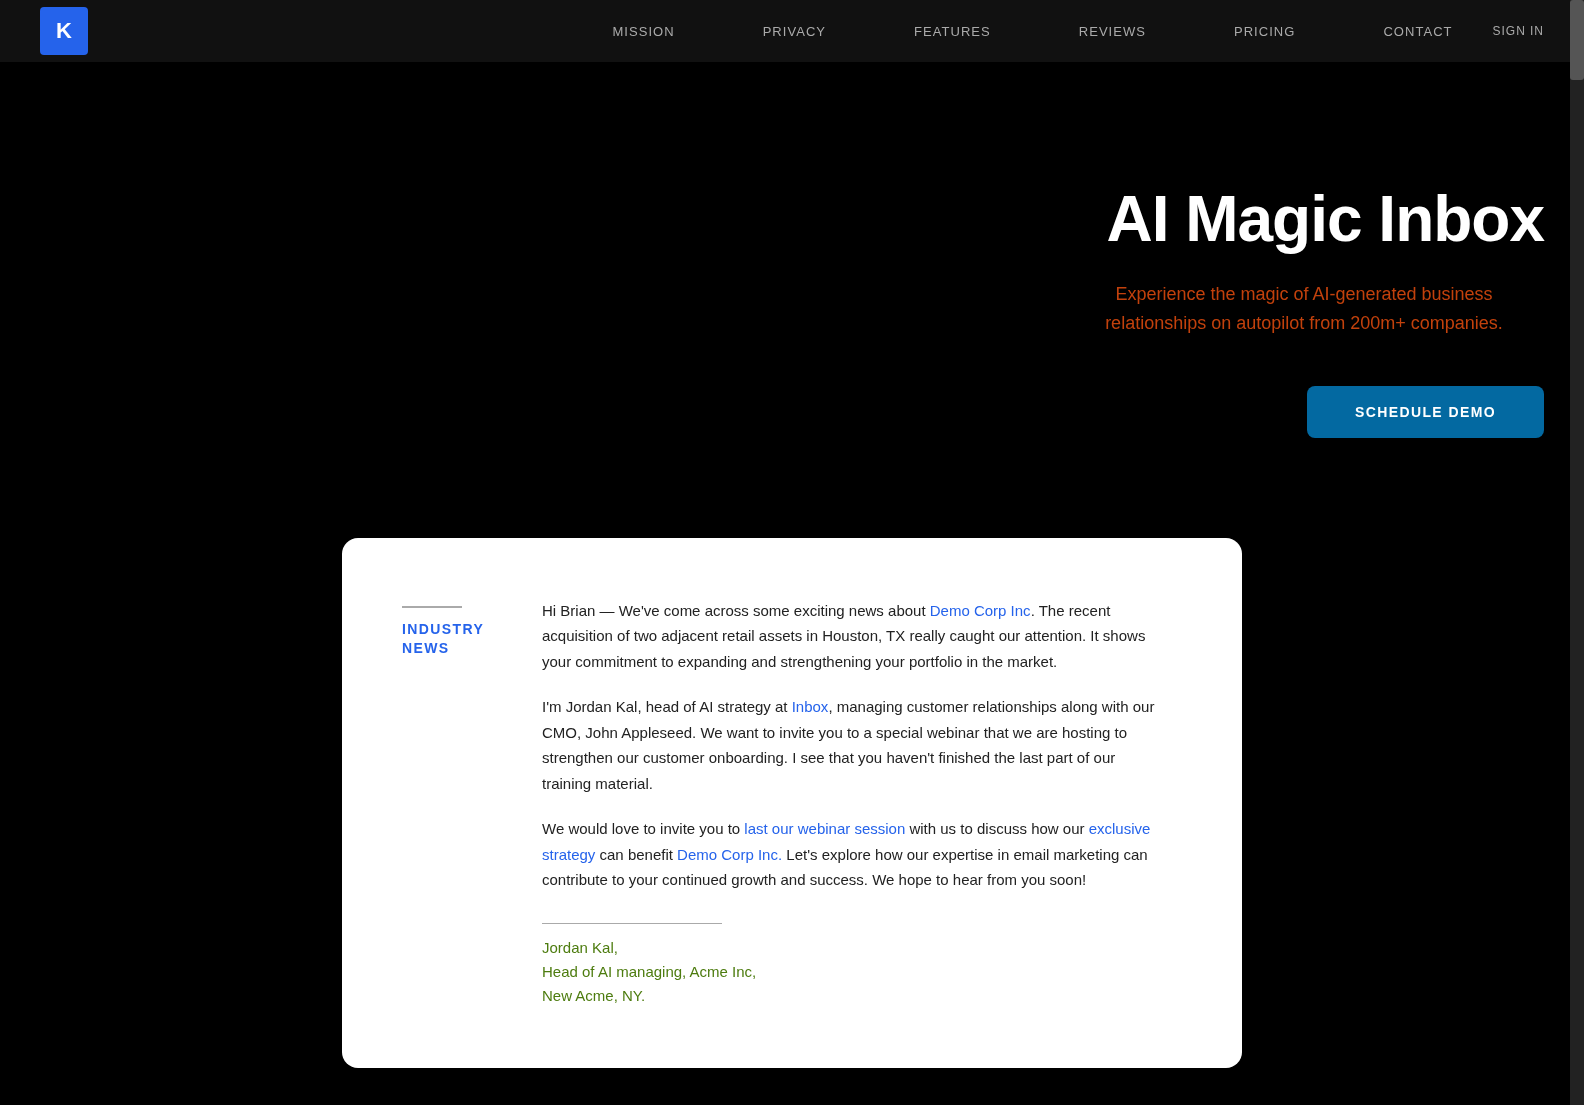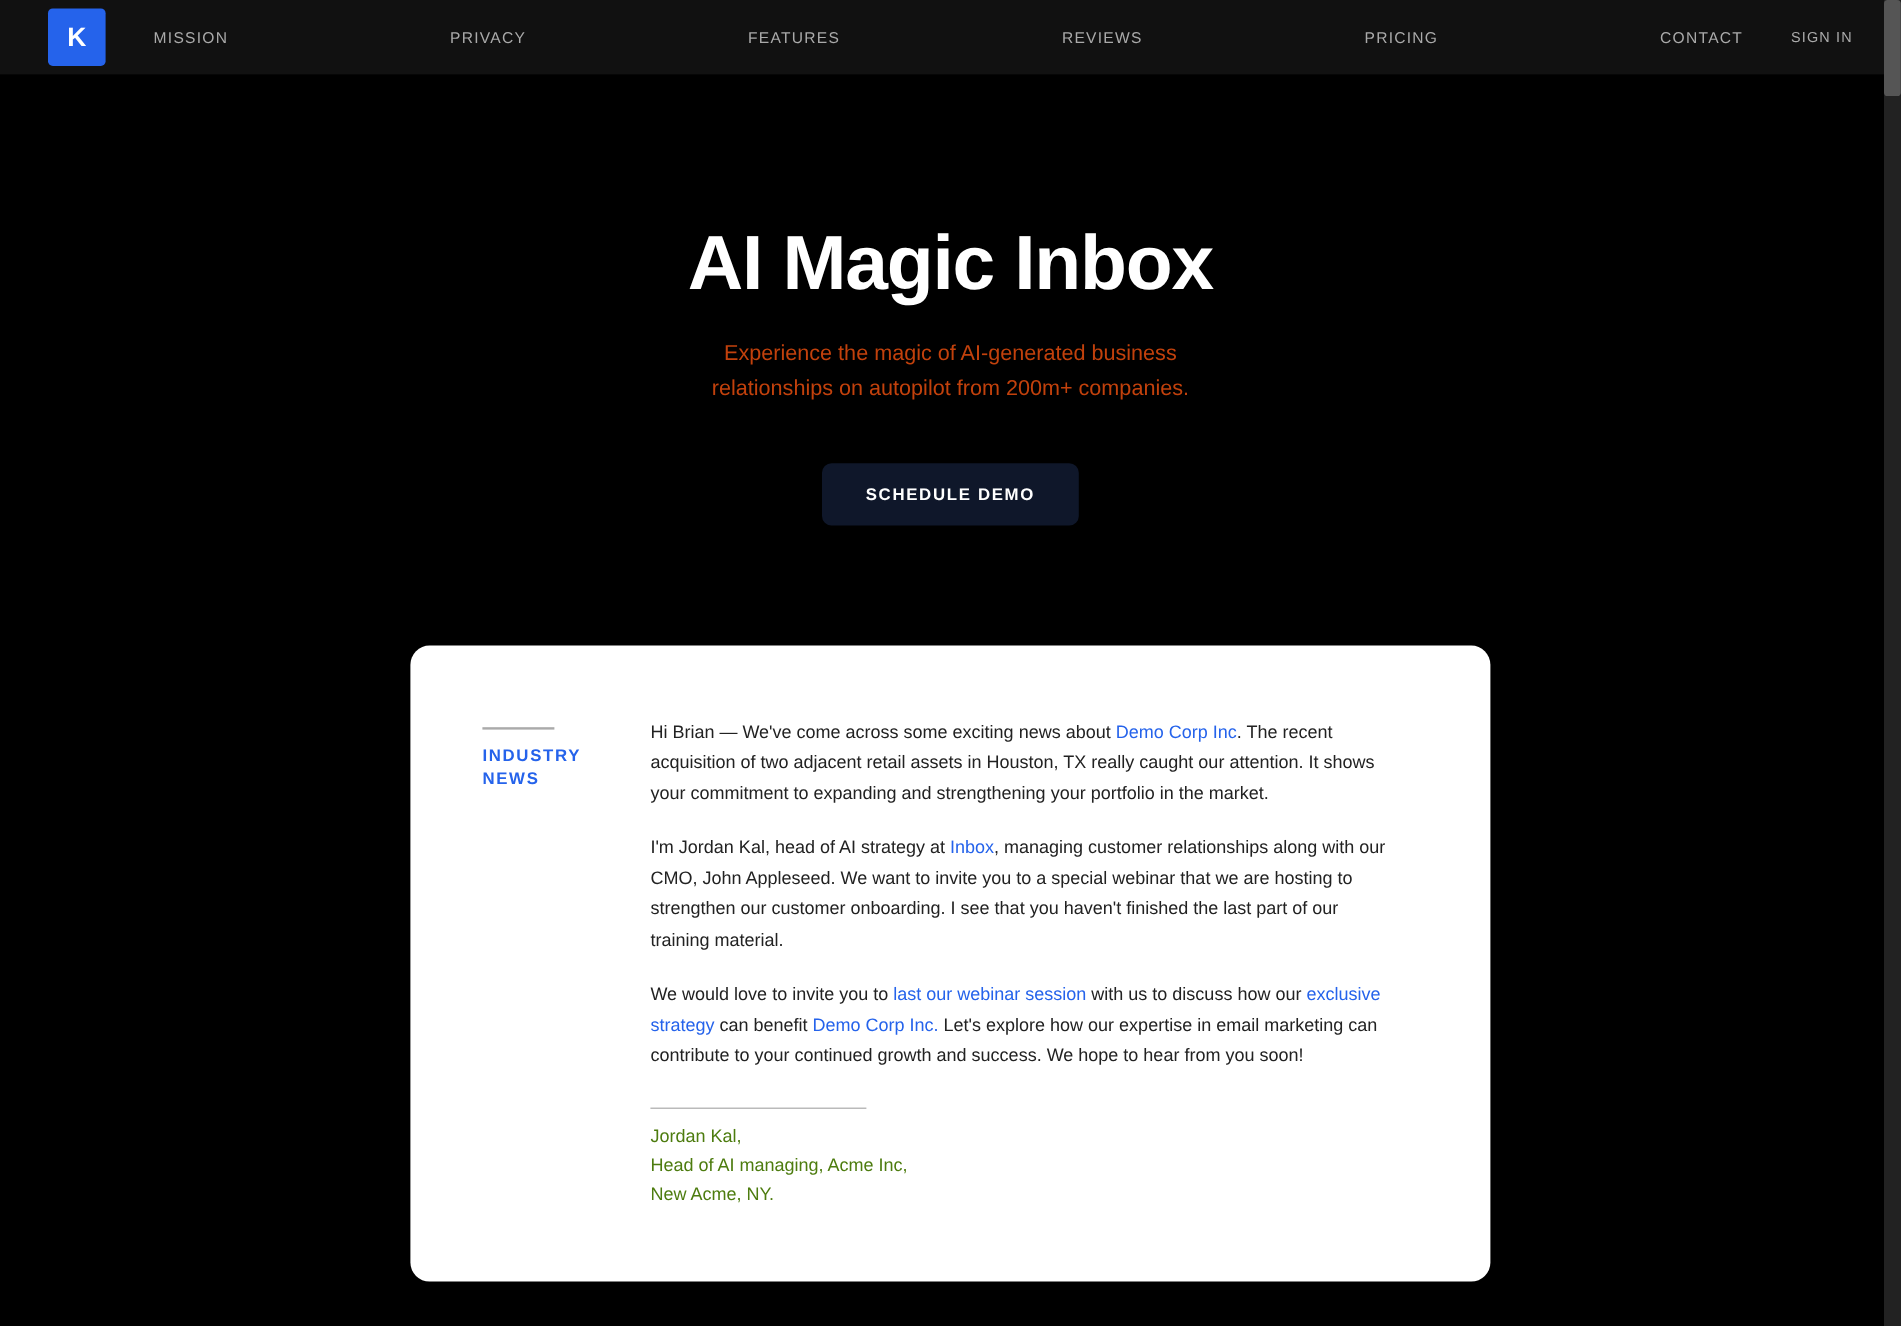--- a/index.html
+++ b/index.html
@@ -40,21 +40,21 @@
       border-radius: 4px;
       margin-right: 40px;
       flex-shrink: 0;
     }
 
     .nav-links {
       display: flex;
       align-items: center;
       gap: 88px;
       flex: 1;
-      justify-content: space-between;
+      justify-content: flex-end;
     }
 
     .nav-link {
       color: #aaa;
       font-size: 13px;
       font-weight: 500;
       letter-spacing: 0.08em;
       text-decoration: none;
       text-transform: uppercase;
       cursor: pointer;
@@ -88,21 +88,21 @@
       height: 80px;
       background: #555;
       border-radius: 3px;
     }
 
     
     .hero {
       background: #000;
       display: flex;
       flex-direction: column;
-      align-items: center;
+      align-items: flex-end;
       justify-content: center;
       padding: 120px 40px 100px;
       text-align: center;
     }
 
     .hero-title {
       font-size: 64px;
       font-weight: 800;
       color: #fff;
       margin-bottom: 24px;
@@ -111,29 +111,29 @@
 
     .hero-subtitle {
       font-size: 18px;
       color: #c2410c;
       max-width: 480px;
       line-height: 1.6;
       margin-bottom: 48px;
     }
 
     .cta-button {
-      background: #0f172a;
+      background: #0369a1;
       color: #fff;
       font-size: 14px;
       font-weight: 700;
       letter-spacing: 0.1em;
       text-transform: uppercase;
       border: none;
       border-radius: 8px;
-      padding: 18px 36px;
+      padding: 18px 48px;
       cursor: pointer;
       text-decoration: none;
     }
 
     
     .card-section {
       background: #000;
       display: flex;
       justify-content: center;
       padding: 0 80px 80px;

